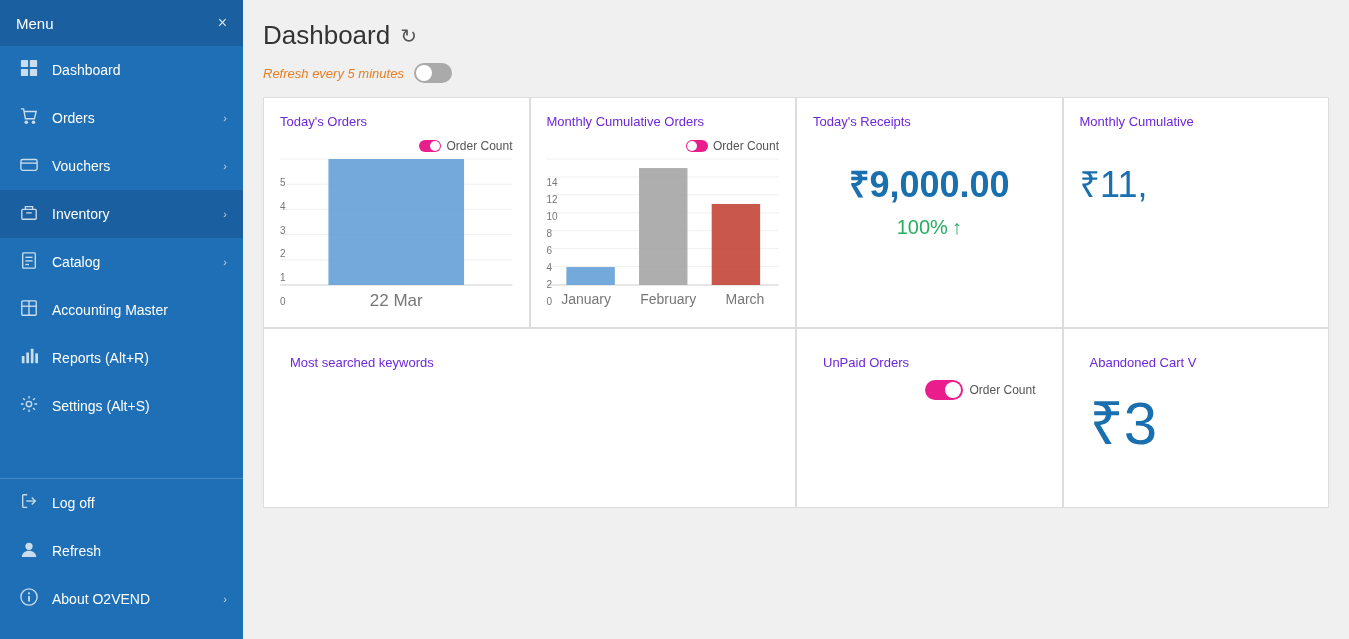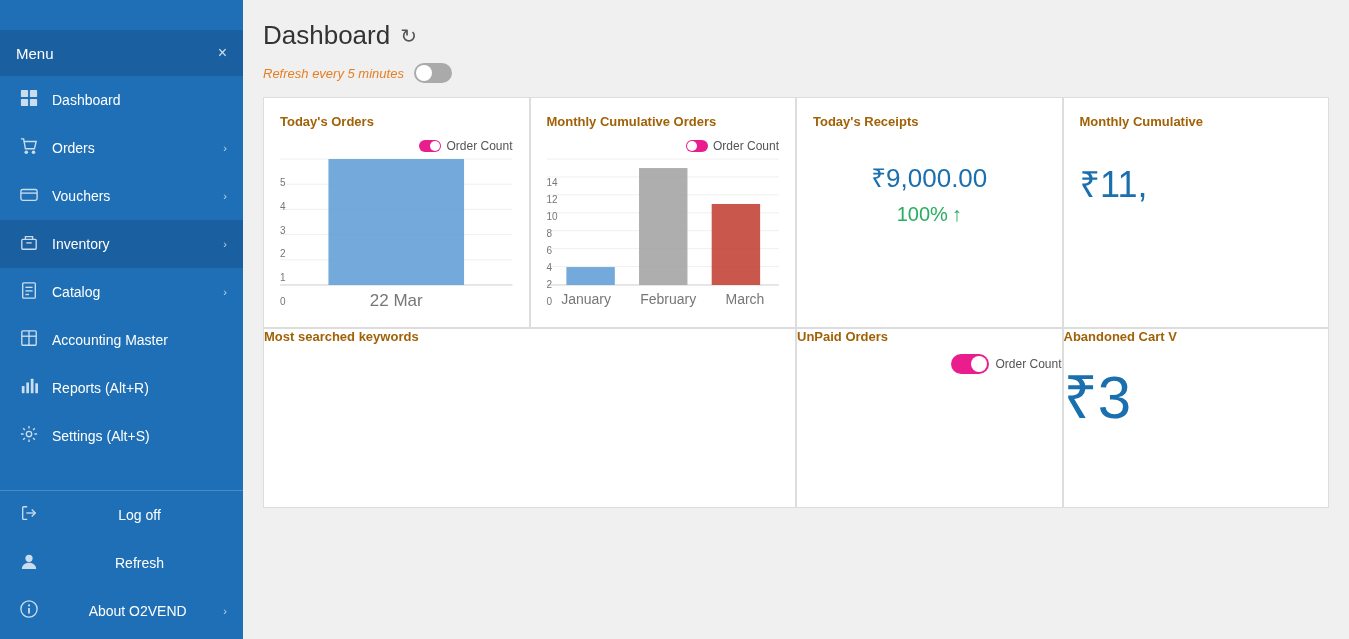--- a/index.html
+++ b/index.html
@@ -17,21 +17,20 @@
       overflow: hidden;
     }
     .sidebar-header {
       display: flex;
       align-items: center;
       justify-content: space-between;
       padding: 14px 16px;
       background: #1a5fa0;
       font-size: 15px;
       font-weight: 500;
-      margin-top: 30px;
     }
     .sidebar-close {
       cursor: pointer;
       font-size: 16px;
       opacity: 0.8;
     }
     .sidebar-nav {
       flex: 1;
       overflow-y: auto;
     }
@@ -53,22 +52,21 @@
       text-align: center;
       opacity: 0.9;
     }
     .sidebar-item .item-label { flex: 1; }
     .sidebar-item .arrow {
       font-size: 11px;
       opacity: 0.7;
     }
     .sidebar-bottom {
       border-top: 1px solid rgba(255,255,255,0.2);
-      padding-bottom: 4px;
-      text-align: center;
+      padding-bottom: 16px;
     }
 
     
     .main {
       flex: 1;
       overflow-y: auto;
       overflow-x: hidden;
       background: #f0f0f0;
       padding: 20px;
     }
@@ -122,46 +120,46 @@
       transition: left 0.2s;
     }
     .card {
       background: #fff;
       border: 1px solid #ddd;
       padding: 16px;
       position: relative;
     }
     .card-title {
       font-size: 13px;
-      color: #a16207;
+      color: #6d28d9;
       margin-bottom: 10px;
+      font-weight: 400;
+    }
+
+    
+    .big-number {
+      font-size: 36px;
       font-weight: 700;
-    }
-
-    
-    .big-number {
-      font-size: 26px;
-      font-weight: 400;
       color: #1a6faf;
       margin: 20px 0 4px 0;
     }
     .percent-badge {
       font-size: 20px;
       color: #27ae60;
       display: flex;
       align-items: flex-end;
       gap: 4px;
       margin-top: 8px;
     }
 
     
     .bottom-card {
       background: #fff;
       border: 1px solid #ddd;
-      padding: 0;
+      padding: 26px;
       min-height: 180px;
     }
 
     
     .partial-card {
       overflow: hidden;
     }
 
     .unpaid-toggle {
       display: flex;

